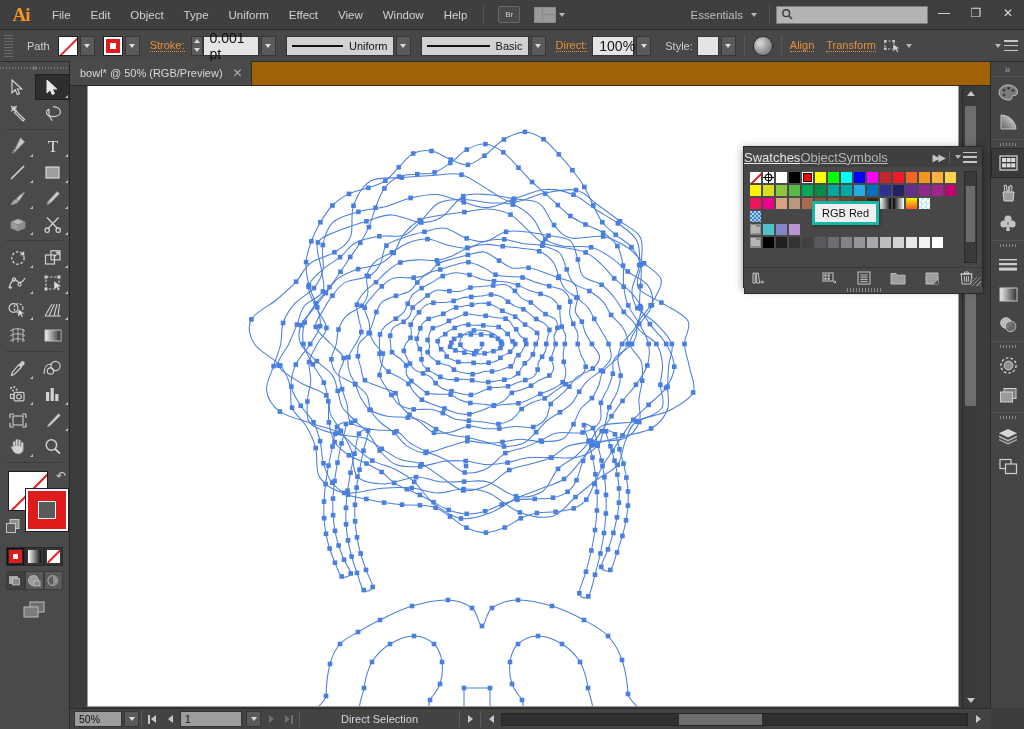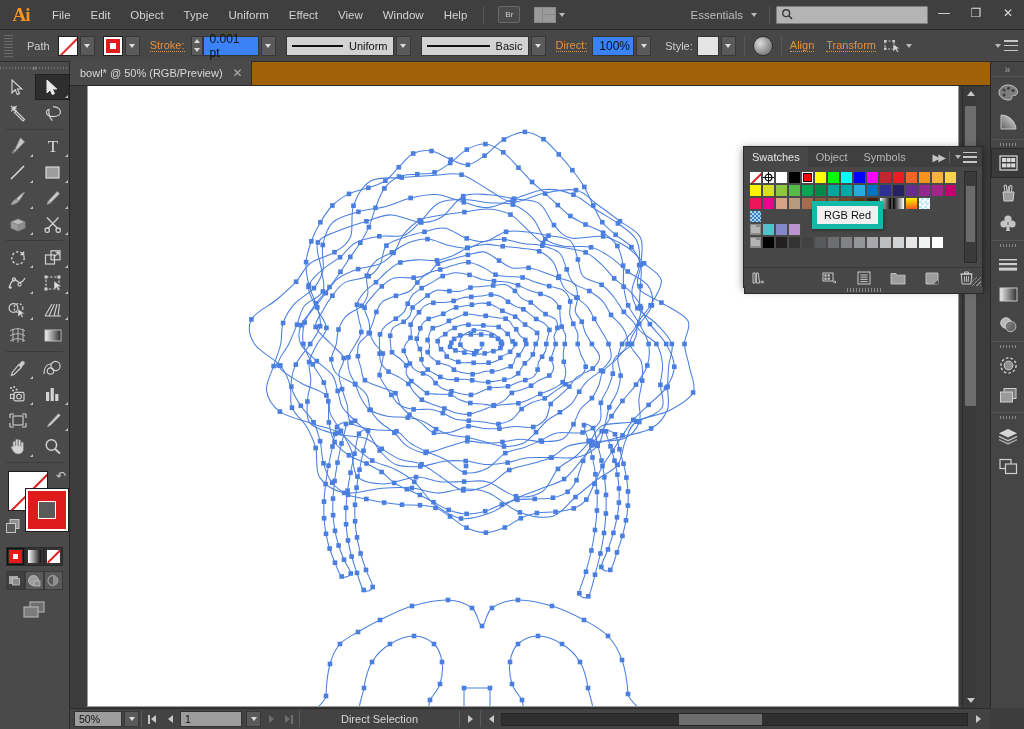--- a/index.html
+++ b/index.html
@@ -73,22 +73,22 @@
   .mini-drop {
     width:15px;height:20px;background:#5a5a5a;border:1px solid #373737;
     display:flex;align-items:center;justify-content:center;margin-left:2px;
   }
   .mini-drop .caret { border-top-color:#ddd; }
   .stepper { width:12px;height:20px;background:#5c5c5c;border:1px solid #373737;
              display:flex;flex-direction:column;align-items:center;justify-content:space-around; }
   .stepper .up { width:0;height:0;border-left:3px solid transparent;border-right:3px solid transparent;border-bottom:4px solid #d8d8d8;}
   .stepper .dn { width:0;height:0;border-left:3px solid transparent;border-right:3px solid transparent;border-top:4px solid #d8d8d8;}
   .field {
-    height:20px; background:#3b82f6; border:1px solid #353535; color:#111;
-    font-size:12px; display:flex; align-items:center; padding:8px 6px;
+    height:20px; background:#e5e5e5; border:1px solid #353535; color:#111;
+    font-size:14px; display:flex; align-items:center; padding:8px 6px;
   }
   .combo { display:flex; align-items:center; }
   .combo-body {
     height:20px;background:#d2d2d2;border:1px solid #353535;color:#111;font-size:11px;
     display:flex;align-items:center;justify-content:space-between;padding:0 5px; gap:6px;
   }
   .linepreview { width:72px;height:2px;background:#111; }
   .style-sw { width:22px;height:20px;background:#e4e4e4;border:1px solid #353535; }
   .doc-setup { width:20px;height:20px;border-radius:50%;
                background:radial-gradient(circle at 35% 35%,#dcdcdc,#8e8e8e 60%,#6a6a6a);
@@ -197,42 +197,42 @@
   .status-text { flex:1; text-align:center; font-size:11px; color:#d6d6d6; }
   .status-divider { width:1px; height:16px; background:#5c5c5c; }
 
   
   .panel {
     position:absolute; left:743px; top:146px; width:240px; height:142px;
     background:#474747; border:1px solid #2a2a2a;
     box-shadow:0 2px 8px rgba(0,0,0,.45);
   }
   .panel-tabs { display:flex; align-items:center; height:20px; background:#3f3f3f; }
-  .ptab { height:20px; padding:0 8px; display:flex;align-items:center;
-          font-size:11px; color:#b6b6b6; background:#3f3f3f; }
+  .ptab { height:20px; padding:0 0; display:flex;align-items:center;
+          font-size:13px; color:#b6b6b6; background:#3f3f3f;text-decoration:underline; }
   .ptab.active { background:#474747; color:#e6e6e6; }
   .ptab-right { margin-left:auto; display:flex; align-items:center; gap:5px; padding-right:5px; }
   .dblarrow { color:#c4c4c4; font-size:10px; letter-spacing:-2px; }
   .panel-body { position:relative; height:100px; padding:4px 0 0 5px; }
   .sw-grid { display:grid; grid-template-columns:repeat(16,13px); gap:0; }
   .sw { width:13px;height:13px; border:1px solid #4a4a4a; }
   .sw.sel { box-shadow: inset 0 0 0 1px #fff, inset 0 0 0 2px #111; }
   .sw-none { background:#fff; position:relative; overflow:hidden; }
   .sw-none:after { content:"";position:absolute;left:-2px;top:5px;width:18px;height:1.5px;background:#e02020;transform:rotate(-45deg); }
   .sw-reg { background:#fff; display:flex;align-items:center;justify-content:center; }
   .sw-folder { background:#8a8a8a; position:relative; }
   .sw-folder:after { content:""; position:absolute; left:1px; top:3px; width:9px;height:6px; background:#b5b5b5; }
   .sw-folder:before { content:""; position:absolute; left:1px; top:1px; width:5px;height:2px; background:#b5b5b5; }
   .pscroll { position:absolute; right:5px; top:4px; width:13px; height:92px; background:#3a3a3a; border:1px solid #2b2b2b; }
   .pscroll .pthumb { position:absolute; left:1px; top:14px; width:9px; height:56px; background:#6b6b6b; }
   .panel-foot { height:21px; display:flex; align-items:center; background:#474747;
                 border-top:1px solid #3a3a3a; padding:0 6px; }
   .pfbtn { width:20px;height:17px; display:flex;align-items:center;justify-content:center; }
   .tooltip {
-    position:absolute; left:812px; top:201px; background:#f0f0f0; border:5px solid #14b8a6;
+    position:absolute; left:812px; top:201px; background:#f0f0f0; border:3px solid #14b8a6;
     color:#111; font-size:11px; padding:3px 7px; box-shadow:1px 1px 3px rgba(0,0,0,.4);
     white-space:nowrap;
   }
   .resize-grip { position:absolute; right:1px; bottom:1px; width:9px;height:9px;
     background:repeating-linear-gradient(135deg,#8c8c8c 0 1px,transparent 1px 3px); }
   .panel-dragbar { position:absolute; left:0; bottom:-7px; width:240px; height:7px;
      background:#474747; border:1px solid #2a2a2a; border-top:0;
      display:flex;align-items:center;justify-content:center; }
   .panel-dragbar i { width:34px;height:4px;
      background:repeating-linear-gradient(to right,#8a8a8a 0 1px,transparent 1px 3px); }

